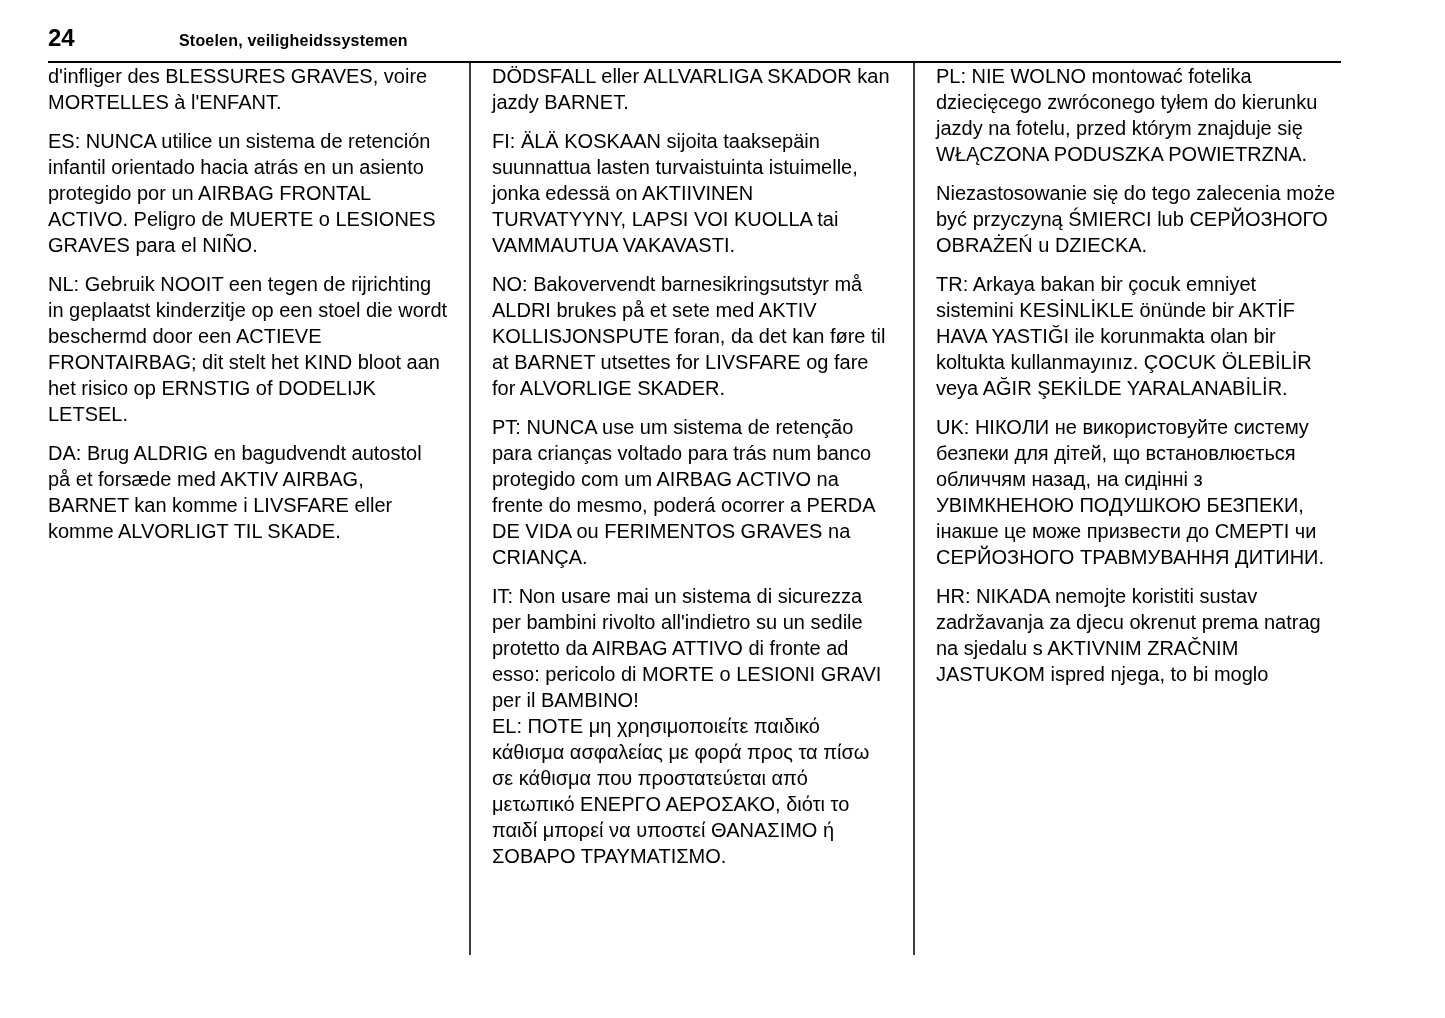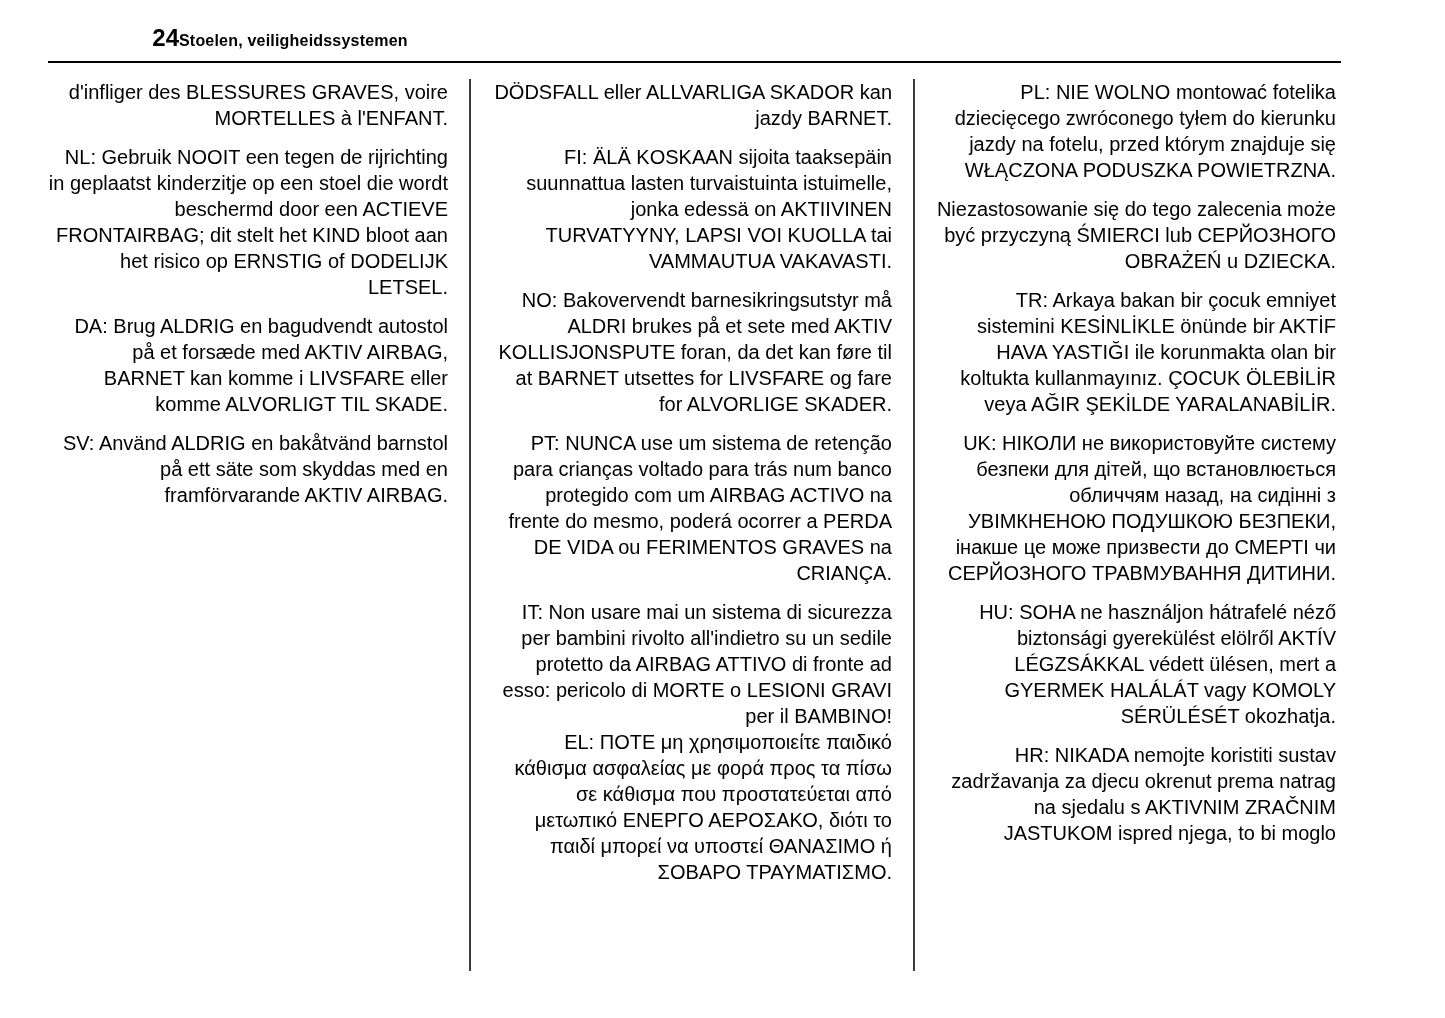--- a/index.html
+++ b/index.html
@@ -1,15 +1,15 @@
 <!DOCTYPE html>
 <html><head>
 <meta charset="utf-8">
 <style>
-  * { box-sizing: border-box; text-align: right; }
+  * { box-sizing: border-box; }
   html, body { margin: 0; padding: 0; }
   body {
     width: 1445px;
     height: 1018px;
     background: #ffffff;
     color: #000000;
     font-family: "Liberation Sans", "DejaVu Sans", sans-serif;
     overflow: hidden;
   }
   .page {
@@ -33,21 +33,20 @@
     font-weight: bold;
     margin: 0;
     letter-spacing: 0.2px;
   }
   .header-rule {
     border-bottom: 2px solid #000000;
     margin-top: 9px;
   }
   .columns {
     display: flex;
-    margin-top: 16px;
     height: 892px;
     align-items: stretch;
   }
   .column {
     width: 400px;
     flex: 0 0 auto;
   }
   .divider {
     width: 2px;
     background: #3c3c3c;
@@ -68,35 +67,34 @@
 
 <div class="page">
   <header class="page-header">
     <span class="page-number">24</span>
     <h1 class="page-title">Stoelen, veiligheidssystemen</h1>
   </header>
   <div class="header-rule"></div>
   <main class="columns">
     <section class="column">
         <p class="para">d'infliger des BLESSURES GRAVES, voire MORTELLES à l'ENFANT.</p>
+        <p class="para"><b class="lang">ES: </b>NUNCA utilice un sistema de retención infantil orientado hacia atrás en un asiento protegido por un AIRBAG FRONTAL ACTIVO. Peligro de MUERTE o LESIONES GRAVES para el NIÑO.</p>
         <p class="para"><b class="lang">NL: </b>Gebruik NOOIT een tegen de rijrichting in geplaatst kinderzitje op een stoel die wordt beschermd door een ACTIEVE FRONTAIRBAG; dit stelt het KIND bloot aan het risico op ERNSTIG of DODELIJK LETSEL.</p>
         <p class="para"><b class="lang">DA: </b>Brug ALDRIG en bagudvendt autostol på et forsæde med AKTIV AIRBAG, BARNET kan komme i LIVSFARE eller komme ALVORLIGT TIL SKADE.</p>
-        <p class="para"><b class="lang">SV: </b>Använd ALDRIG en bakåtvänd barnstol på ett säte som skyddas med en framförvarande AKTIV AIRBAG.</p>
       </section>
     <div class="divider"></div>
     <section class="column">
         <p class="para">DÖDSFALL eller ALLVARLIGA SKADOR kan jazdy BARNET.</p>
         <p class="para"><b class="lang">FI: </b>ÄLÄ KOSKAAN sijoita taaksepäin suunnattua lasten turvaistuinta istuimelle, jonka edessä on AKTIIVINEN TURVATYYNY, LAPSI VOI KUOLLA tai VAMMAUTUA VAKAVASTI.</p>
         <p class="para"><b class="lang">NO: </b>Bakovervendt barnesikringsutstyr må ALDRI brukes på et sete med AKTIV KOLLISJONSPUTE foran, da det kan føre til at BARNET utsettes for LIVSFARE og fare for ALVORLIGE SKADER.</p>
         <p class="para"><b class="lang">PT: </b>NUNCA use um sistema de retenção para crianças voltado para trás num banco protegido com um AIRBAG ACTIVO na frente do mesmo, poderá ocorrer a PERDA DE VIDA ou FERIMENTOS GRAVES na CRIANÇA.</p>
         <p class="para"><b class="lang">IT: </b>Non usare mai un sistema di sicurezza per bambini rivolto all'indietro su un sedile protetto da AIRBAG ATTIVO di fronte ad esso: pericolo di MORTE o LESIONI GRAVI per il BAMBINO!<br><b class="lang">EL: </b>ΠΟΤΕ μη χρησιμοποιείτε παιδικό κάθισμα ασφαλείας με φορά προς τα πίσω σε κάθισμα που προστατεύεται από μετωπικό ΕΝΕΡΓΟ ΑΕΡΟΣΑΚΟ, διότι το παιδί μπορεί να υποστεί ΘΑΝΑΣΙΜΟ ή ΣΟΒΑΡΟ ΤΡΑΥΜΑΤΙΣΜΟ.</p>
       </section>
     <div class="divider"></div>
     <section class="column">
         <p class="para"><b class="lang">PL: </b>NIE WOLNO montować fotelika dziecięcego zwróconego tyłem do kierunku jazdy na fotelu, przed którym znajduje się WŁĄCZONA PODUSZKA POWIETRZNA.</p>
         <p class="para">Niezastosowanie się do tego zalecenia może być przyczyną ŚMIERCI lub СЕРЙОЗНОГО OBRAŻEŃ u DZIECKA.</p>
         <p class="para"><b class="lang">TR: </b>Arkaya bakan bir çocuk emniyet sistemini KESİNLİKLE önünde bir AKTİF HAVA YASTIĞI ile korunmakta olan bir koltukta kullanmayınız. ÇOCUK ÖLEBİLİR veya AĞIR ŞEKİLDE YARALANABİLİR.</p>
         <p class="para"><b class="lang">UK: </b>НІКОЛИ не використовуйте систему безпеки для дітей, що встановлюється обличчям назад, на сидінні з УВІМКНЕНОЮ ПОДУШКОЮ БЕЗПЕКИ, інакше це може призвести до СМЕРТІ чи СЕРЙОЗНОГО ТРАВМУВАННЯ ДИТИНИ.</p>
-        <p class="para"><b class="lang">HU: </b>SOHA ne használjon hátrafelé néző biztonsági gyerekülést elölről AKTÍV LÉGZSÁKKAL védett ülésen, mert a GYERMEK HALÁLÁT vagy KOMOLY SÉRÜLÉSÉT okozhatja.</p>
         <p class="para"><b class="lang">HR: </b>NIKADA nemojte koristiti sustav zadržavanja za djecu okrenut prema natrag na sjedalu s AKTIVNIM ZRAČNIM JASTUKOM ispred njega, to bi moglo</p>
       </section>
   </main>
 </div>
 
 </body></html>

